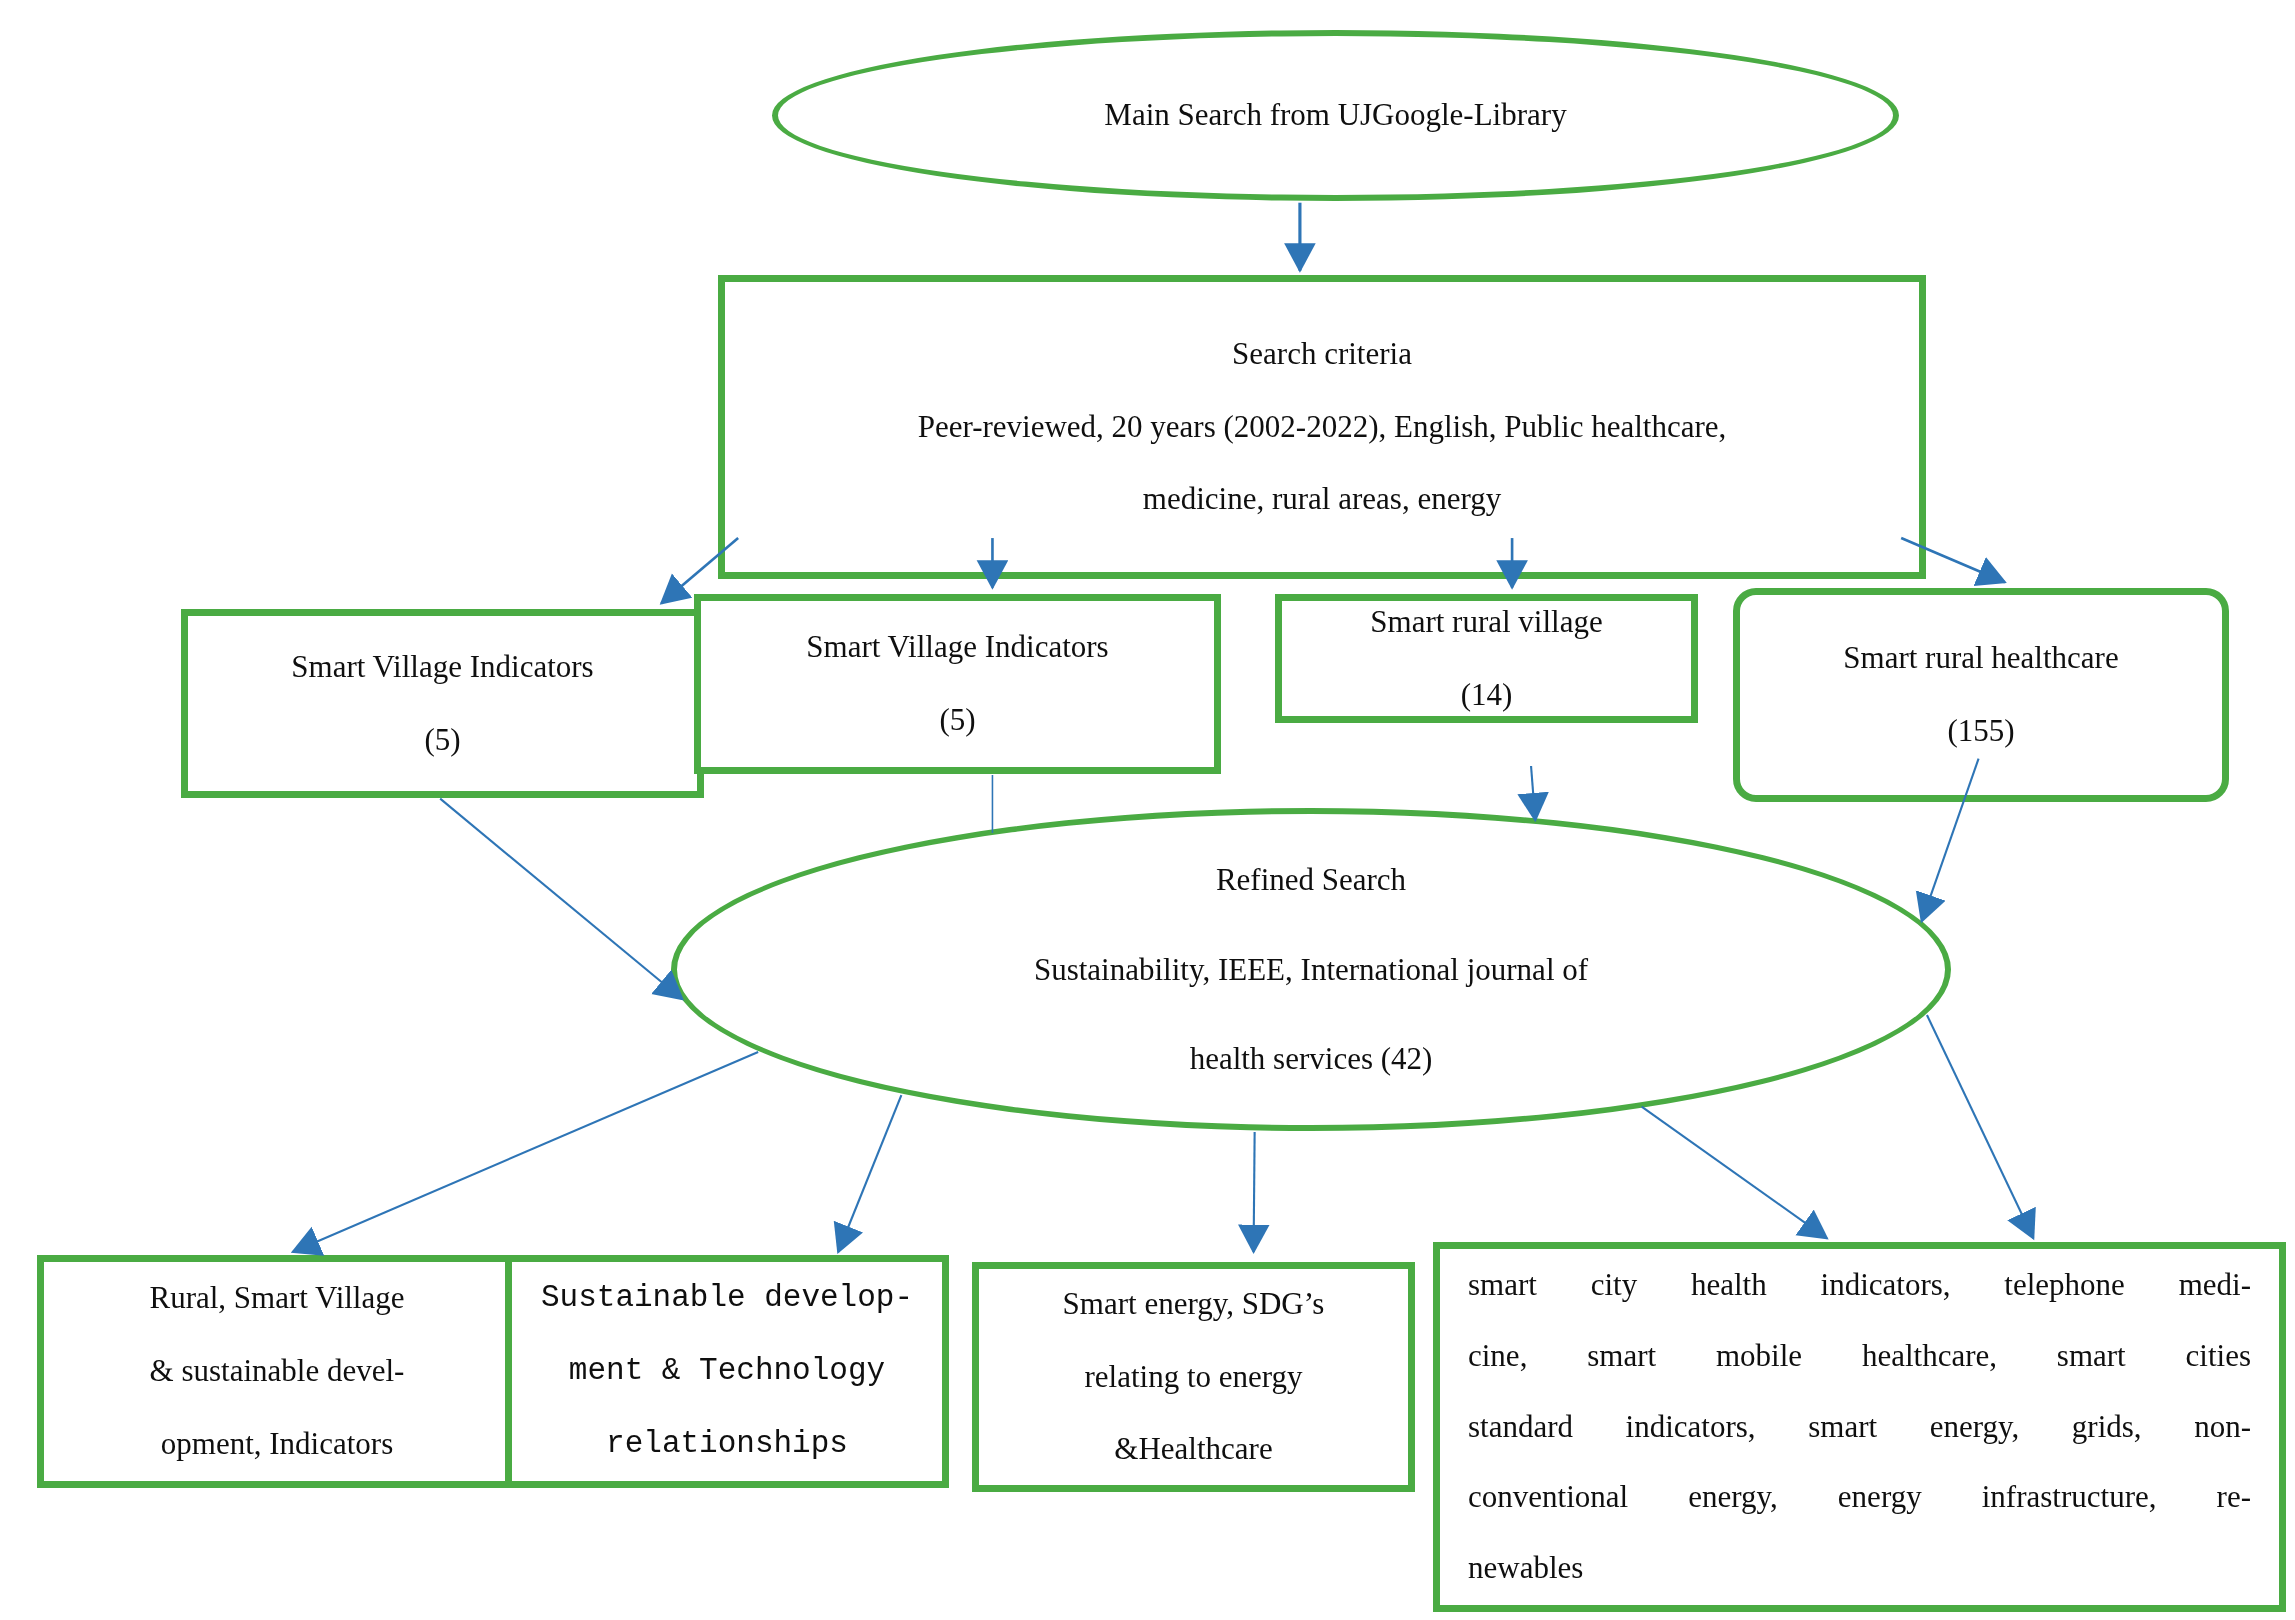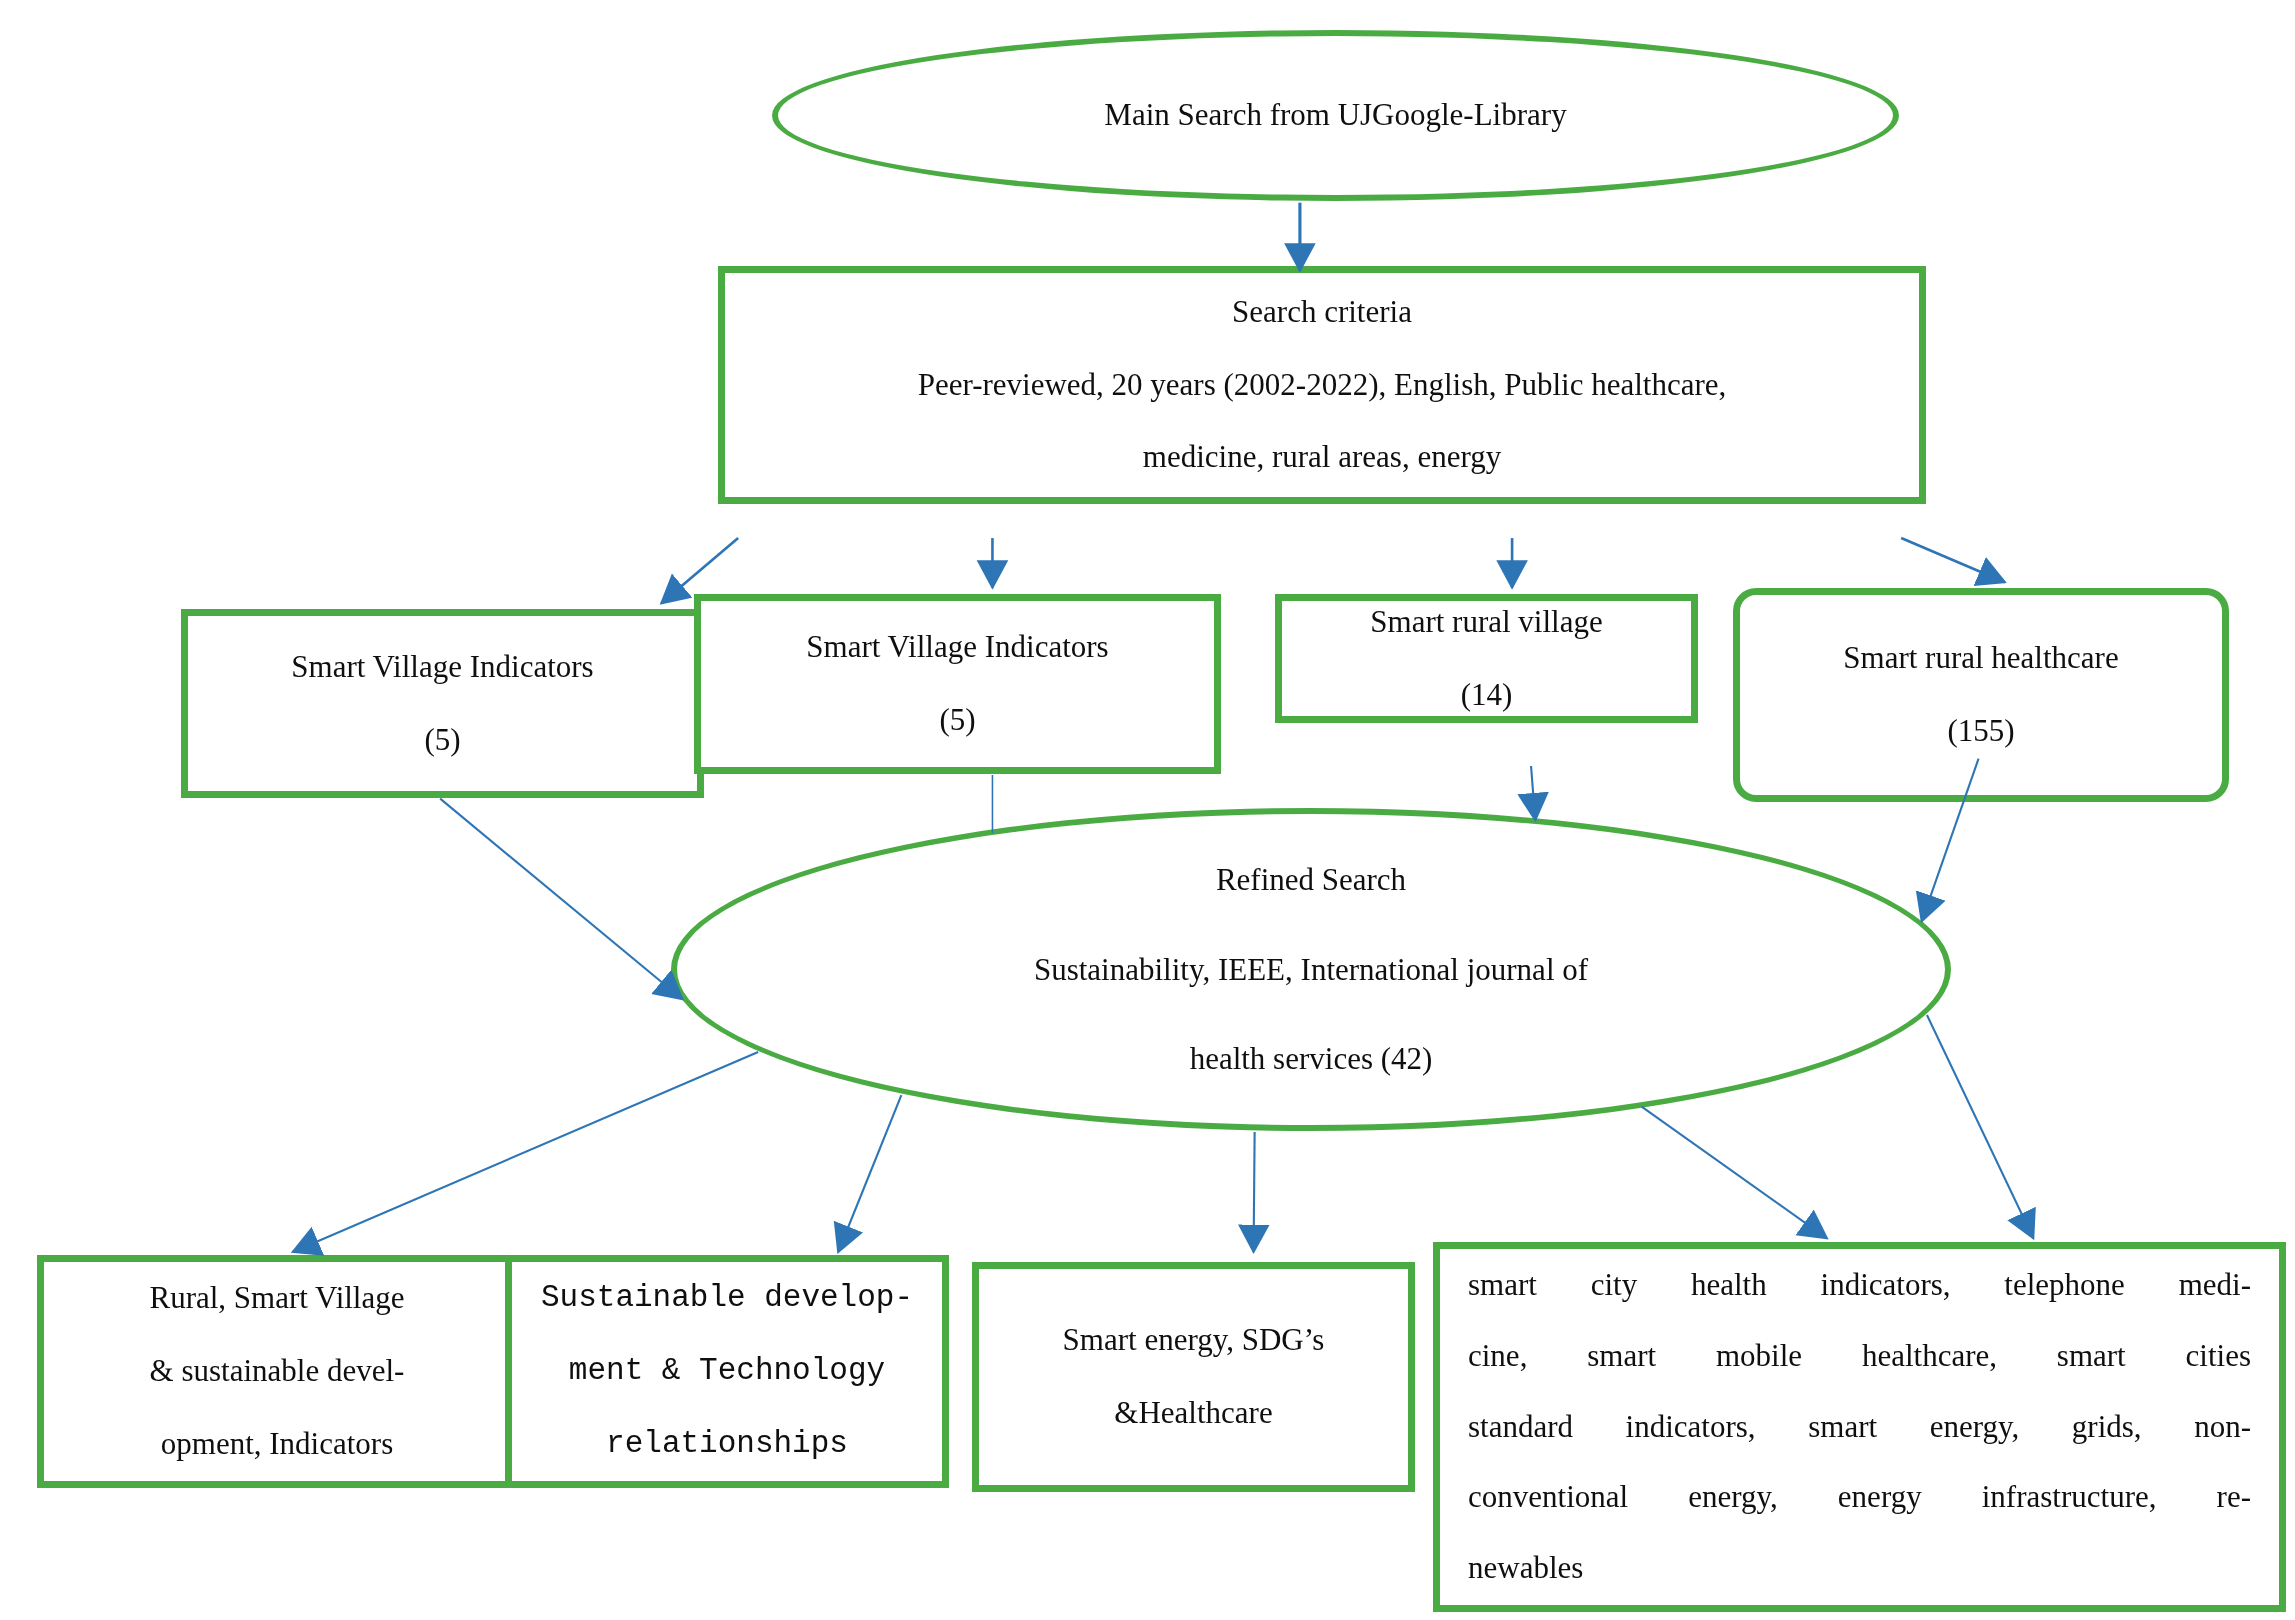--- a/index.html
+++ b/index.html
@@ -28,21 +28,21 @@
     justify-content:center;
     text-align:center;
   }
   .rect{border:7.4px solid var(--green);}
   .ellipse{border:6.3px solid var(--green);border-radius:50%;}
   .line{line-height:2.35;white-space:nowrap;}
   .ellipse-mid .line{line-height:2.9;}
   .box-search .line{line-height:2.35;}
   
   .ellipse-top{left:772px;top:30px;width:1127px;height:171px;z-index:2;}
-  .box-search{left:718px;top:266px;width:1208px;height:238px;z-index:2;}
+  .box-search{left:718px;top:275px;width:1208px;height:304px;z-index:2;}
   .box-r1{left:181px;top:609px;width:523px;height:189px;z-index:2;}
   .box-r2{left:694px;top:594px;width:527px;height:180px;z-index:3;}
   .box-r3{left:1275px;top:594px;width:423px;height:129px;z-index:2;}
   .box-r4{left:1733px;top:588px;width:496px;height:214px;z-index:2;border-radius:23px;}
   .ellipse-mid{left:671px;top:808px;width:1280px;height:323px;z-index:2;}
   .box-a{left:37px;top:1255px;width:480px;height:233px;z-index:2;}
   .box-b{left:505px;top:1255px;width:444px;height:233px;z-index:2;font-family:Liberation Mono, monospace;}
   .box-c{left:972px;top:1255px;width:443px;height:230px;z-index:2;margin-top:7px;}
   .box-d{left:1433px;top:1242px;width:853px;height:370px;z-index:2;
          align-items:stretch;justify-content:center;text-align:left;padding:0 28px;}
@@ -116,20 +116,21 @@
     <div class="line">&amp; sustainable devel-</div>
     <div class="line">opment, Indicators</div>
   </div>
   <div class="node rect box-b">
     <div class="line">Sustainable develop-</div>
     <div class="line">ment &amp; Technology</div>
     <div class="line">relationships</div>
   </div>
   <div class="node rect box-c">
     <div class="line">Smart energy, SDG’s</div>
+    <div class="line">relating to energy</div>
     <div class="line">&amp;Healthcare</div>
   </div>
   <div class="node rect box-d">
     <div class="jline">smart city health indicators, telephone medi-</div>
     <div class="jline">cine, smart mobile healthcare, smart cities</div>
     <div class="jline">standard indicators, smart energy, grids, non-</div>
     <div class="jline">conventional energy, energy infrastructure, re-</div>
     <div class="jline jline-last">newables</div>
   </div>
 

